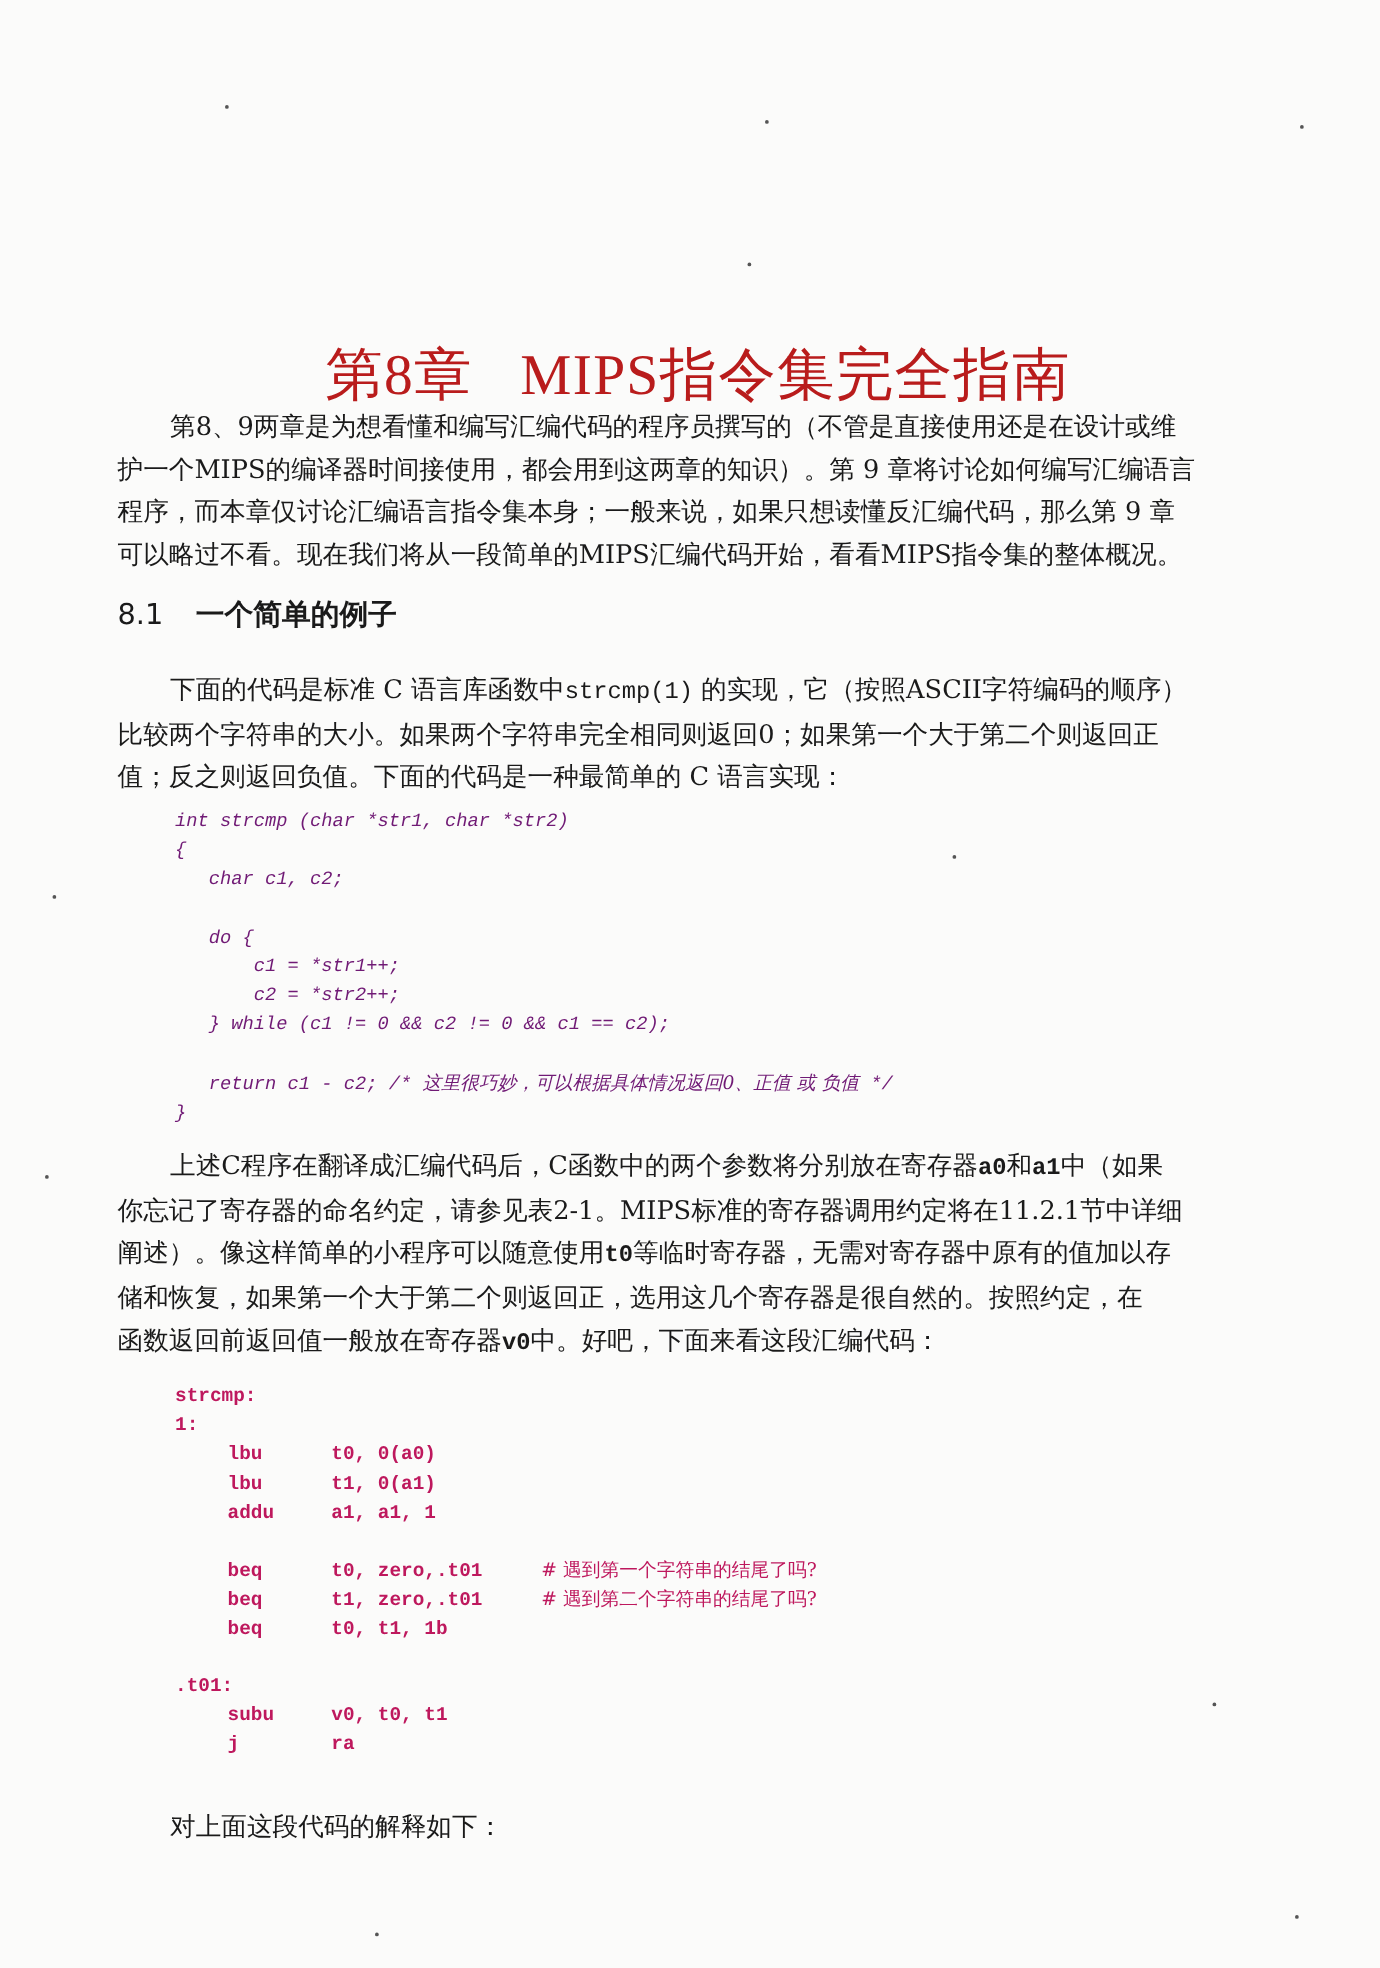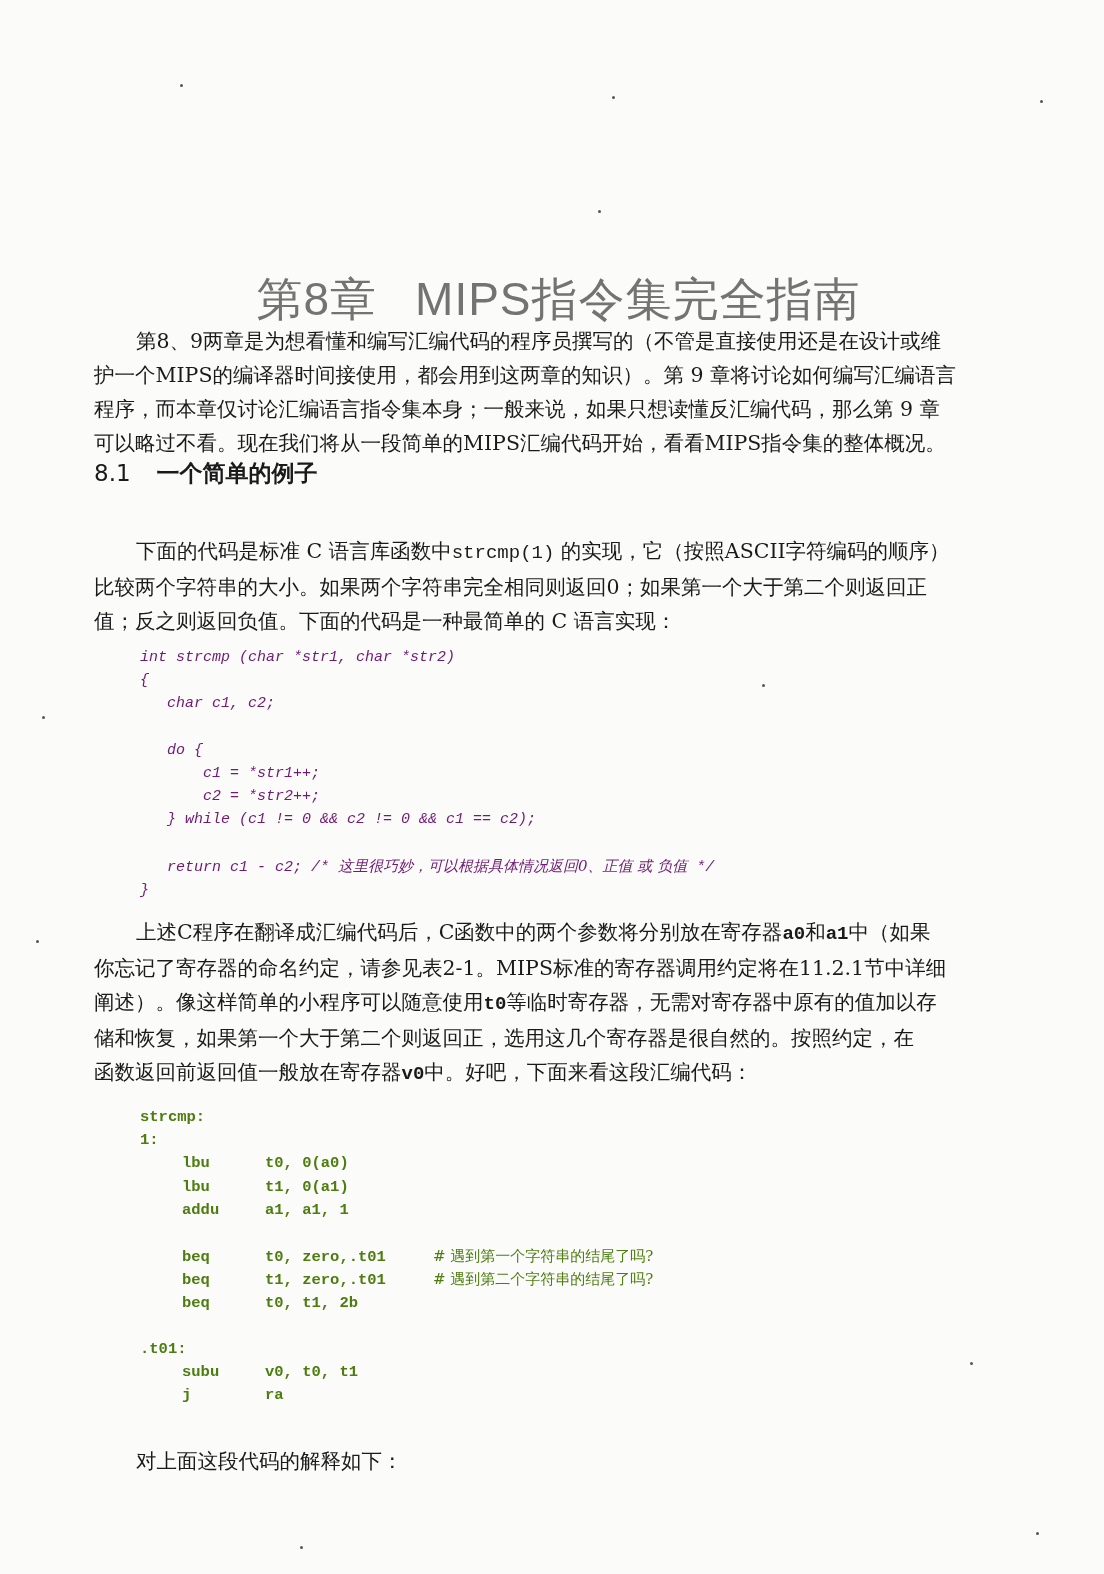--- a/index.html
+++ b/index.html
@@ -10,25 +10,25 @@
       position: relative;
       overflow: hidden;
       color: #1a1a1a;
       font-family: "DejaVu Serif", "Liberation Serif", serif;
     }
     .chapter-title {
       position: absolute;
       left: 13px; right: 0;
       top: 238px;
       text-align: center;
-      font-family: Liberation Sans, sans-serif;
+      font-family: Liberation Serif, serif;
       font-size: 46px;
       font-weight: normal;
       letter-spacing: 1px;
-      color: #737373;
+      color: #b91c1c;
     }
     .chapter-title .num { margin-right: 38px; }
     .para {
       position: absolute;
       left: 94px;
       width: 905px;
       font-size: 20.5px;
       line-height: 34px;
       text-align: justify;
       margin: 0;
@@ -37,21 +37,21 @@
     .para .indent { padding-left: 42px; }
     .mono-inline {
       font-family: "Liberation Mono", "DejaVu Sans Mono", monospace;
       font-weight: bold;
       font-size: 19px;
     }
     .mono-inline.light { font-weight: normal; }
     .section-heading {
       position: absolute;
       left: 94px;
-      top: 458px;
+      top: 476px;
       font-family: "DejaVu Sans", "Liberation Sans", sans-serif;
       font-size: 23px;
       font-weight: bold;
       margin: 0;
     }
     .section-heading .sec-num { font-weight: normal; margin-right: 26px; }
     .c-code {
       position: absolute;
       left: 140px;
       top: 646px;
@@ -66,21 +66,21 @@
     .c-code .cjk { font-family: "DejaVu Serif", serif; font-size: 15px; }
     .asm-code {
       position: absolute;
       left: 140px;
       top: 1106px;
       font-family: "Liberation Mono", "DejaVu Sans Mono", monospace;
       font-weight: bold;
       font-size: 15.5px;
       line-height: 23.2px;
       margin: 0;
-      color: #4d7c0f;
+      color: #be185d;
     }
     .asm-line { display: block; white-space: pre; height: 23.2px; }
     .asm-line .op { display: inline-block; width: 83px; padding-left: 42px; }
     .asm-line .args { display: inline-block; width: 168px; }
     .asm-line .comment { font-weight: normal; font-family: "DejaVu Serif", serif; font-size: 15px; }
     .asm-blank { display: block; height: 23.2px; }
     .closing {
       position: absolute;
       left: 136px;
       top: 1447px;
@@ -135,21 +135,21 @@
 
 <div class="asm-code">
   <span class="asm-line">strcmp:</span>
   <span class="asm-line">1:</span>
   <span class="asm-line"><span class="op">lbu</span><span class="args">t0, 0(a0)</span></span>
   <span class="asm-line"><span class="op">lbu</span><span class="args">t1, 0(a1)</span></span>
   <span class="asm-line"><span class="op">addu</span><span class="args">a1, a1, 1</span></span>
   <span class="asm-blank"></span>
   <span class="asm-line"><span class="op">beq</span><span class="args">t0, zero,.t01</span><span class="comment"># 遇到第一个字符串的结尾了吗?</span></span>
   <span class="asm-line"><span class="op">beq</span><span class="args">t1, zero,.t01</span><span class="comment"># 遇到第二个字符串的结尾了吗?</span></span>
-  <span class="asm-line"><span class="op">beq</span><span class="args">t0, t1, 2b</span></span>
+  <span class="asm-line"><span class="op">beq</span><span class="args">t0, t1, 1b</span></span>
   <span class="asm-blank"></span>
   <span class="asm-line">.t01:</span>
   <span class="asm-line"><span class="op">subu</span><span class="args">v0, t0, t1</span></span>
   <span class="asm-line"><span class="op">j</span><span class="args">ra</span></span>
 </div>
 
 <p class="closing">对上面这段代码的解释如下：</p>
 
 <span class="speck" style="left:180px;top:84px;"></span>
 <span class="speck" style="left:612px;top:96px;"></span>

